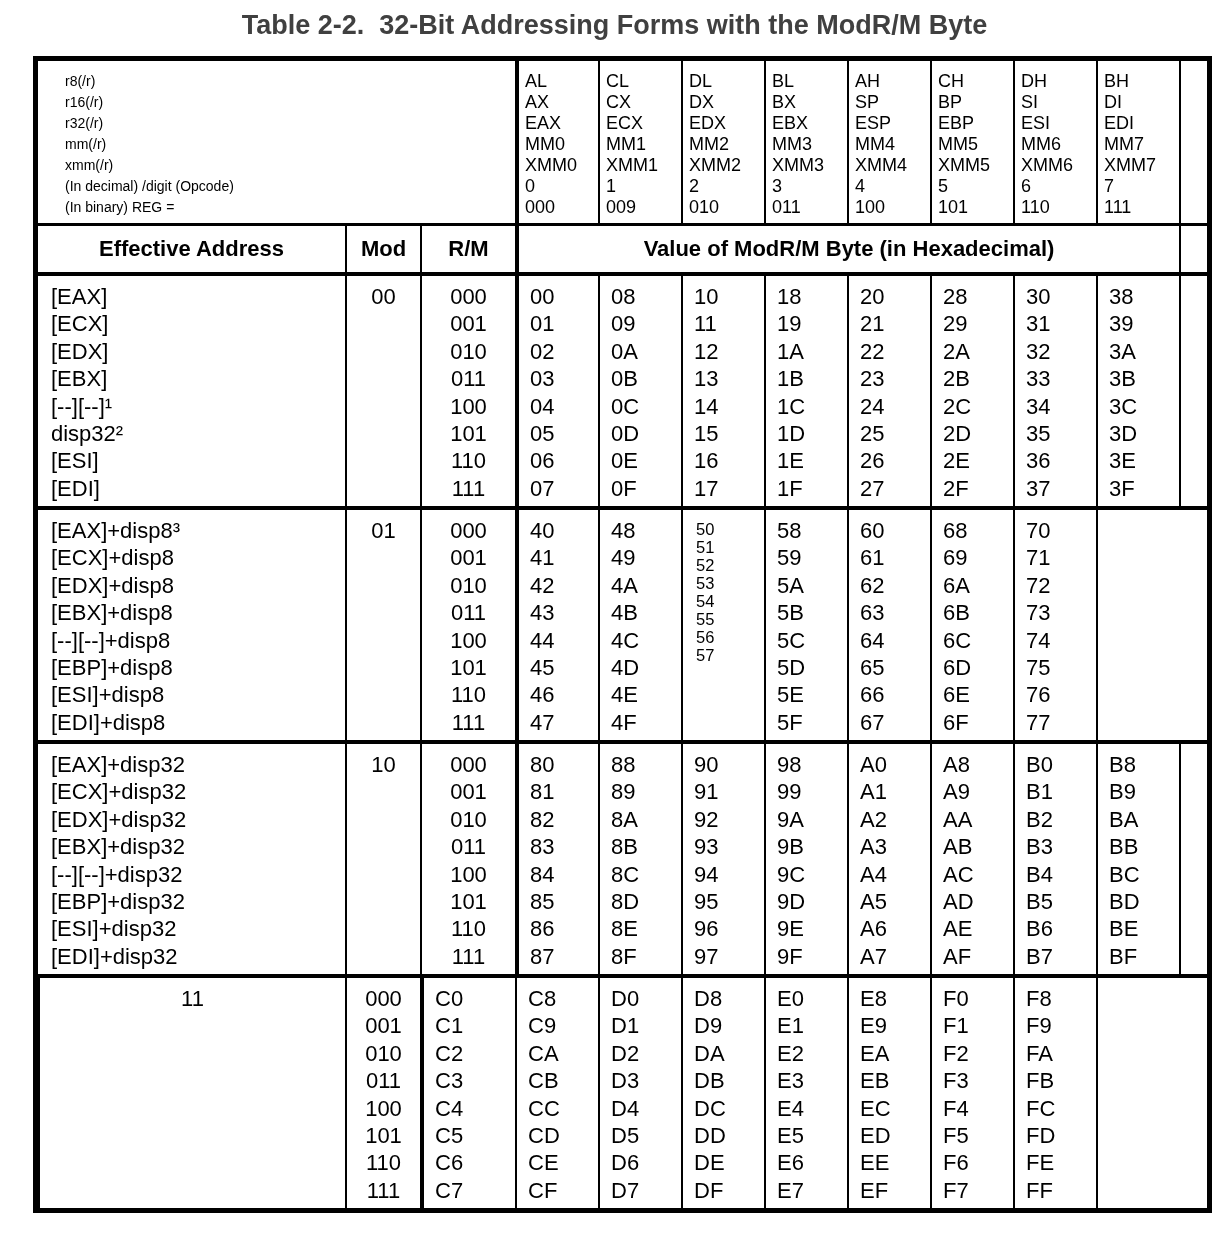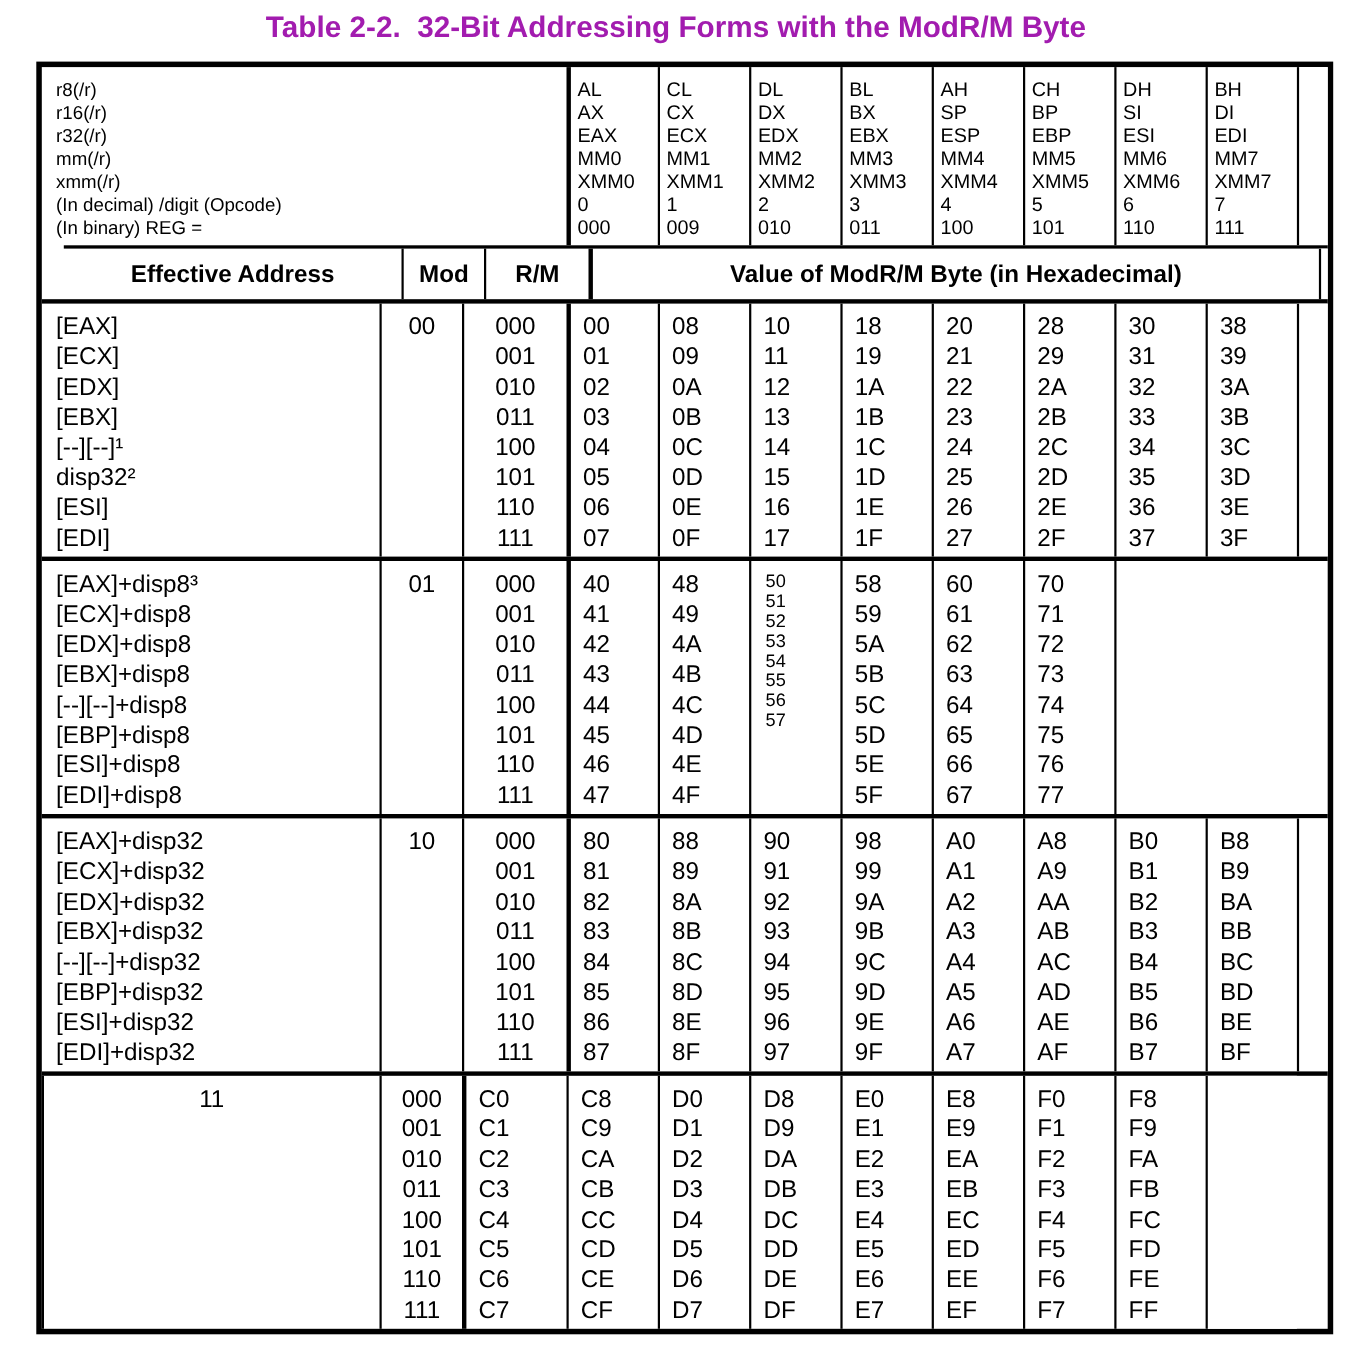--- a/index.html
+++ b/index.html
@@ -7,57 +7,57 @@
     width:1229px; height:1233px;
     background:#ffffff;
     font-family:"Liberation Sans", sans-serif;
     color:#000;
     position:relative;
   }
   .page-title{
     position:absolute; top:10px; left:0; width:1229px;
     text-align:center;
     font-size:27px; font-weight:bold;
-    color:#a21caf;
+    color:#404040;
     white-space:pre;
   }
   .modrm-table{
     position:absolute; left:33px; top:56px;
     width:1179px; height:1157px;
     border:5px solid #000;
     box-sizing:border-box;
     display:flex; flex-direction:column;
     background:#fff;
   }
   .t-row{
     display:grid;
     grid-template-columns:307px 75px 95px repeat(8, 83px) 1fr;
     box-sizing:border-box;
     flex:0 0 auto;
   }
   .r1{ height:162px; }
-  .r2{ height:49px; border-top:3px solid #000;margin-left:20px; }
+  .r2{ height:49px; border-top:3px solid #000; }
   .blk{ height:234px; border-top:4px solid #000; }
   .blk:last-child{ flex:1 1 auto; }
 
   .cell{
     box-sizing:border-box;
     border-left:2px solid #000;
     overflow:hidden;
   }
   .cell.first{ border-left:none; }
   .cell.thickL{ border-left:4px solid #000; }
 
   .pre{ white-space:pre-line; }
 
   
   .legend-cell{
     grid-column:1 / span 3;
-    font-size:17px; line-height:21px;
-    padding:10px 0 0 13px;
+    font-size:14px; line-height:21px;
+    padding:10px 0 0 27px;
   }
   .reg-cell{
     font-size:18px; line-height:21px;
     padding:10px 0 0 6px;
   }
 
   
   .hdr-cell{
     font-weight:bold; font-size:22px;
     display:flex; align-items:center; justify-content:center;
@@ -306,20 +306,28 @@
 5E
 5F</div>
     <div class="cell hex-cell pre">60
 61
 62
 63
 64
 65
 66
 67</div>
+    <div class="cell hex-cell pre">68
+69
+6A
+6B
+6C
+6D
+6E
+6F</div>
     <div class="cell hex-cell pre">70
 71
 72
 73
 74
 75
 76
 77</div>
     <div class="cell strip-cell"></div>
   </div>

